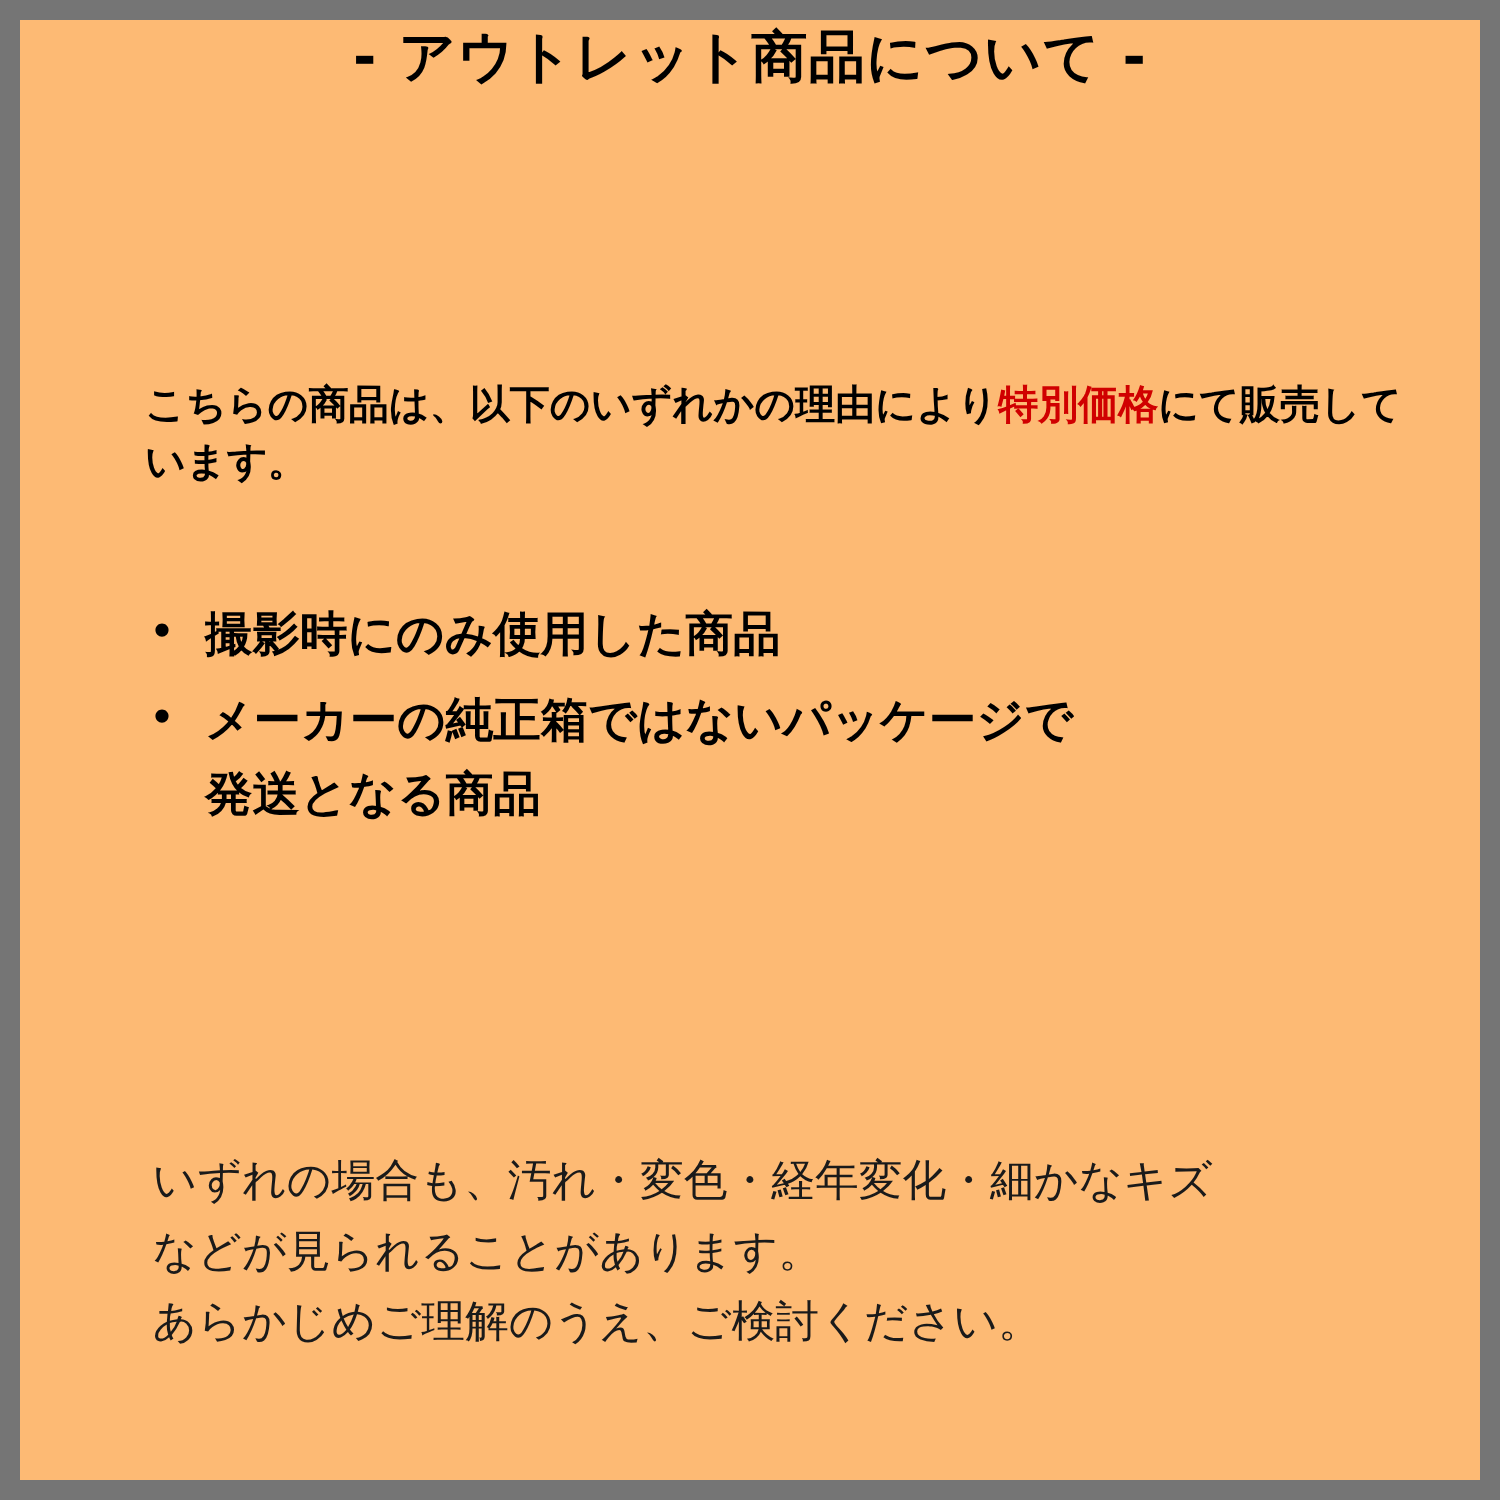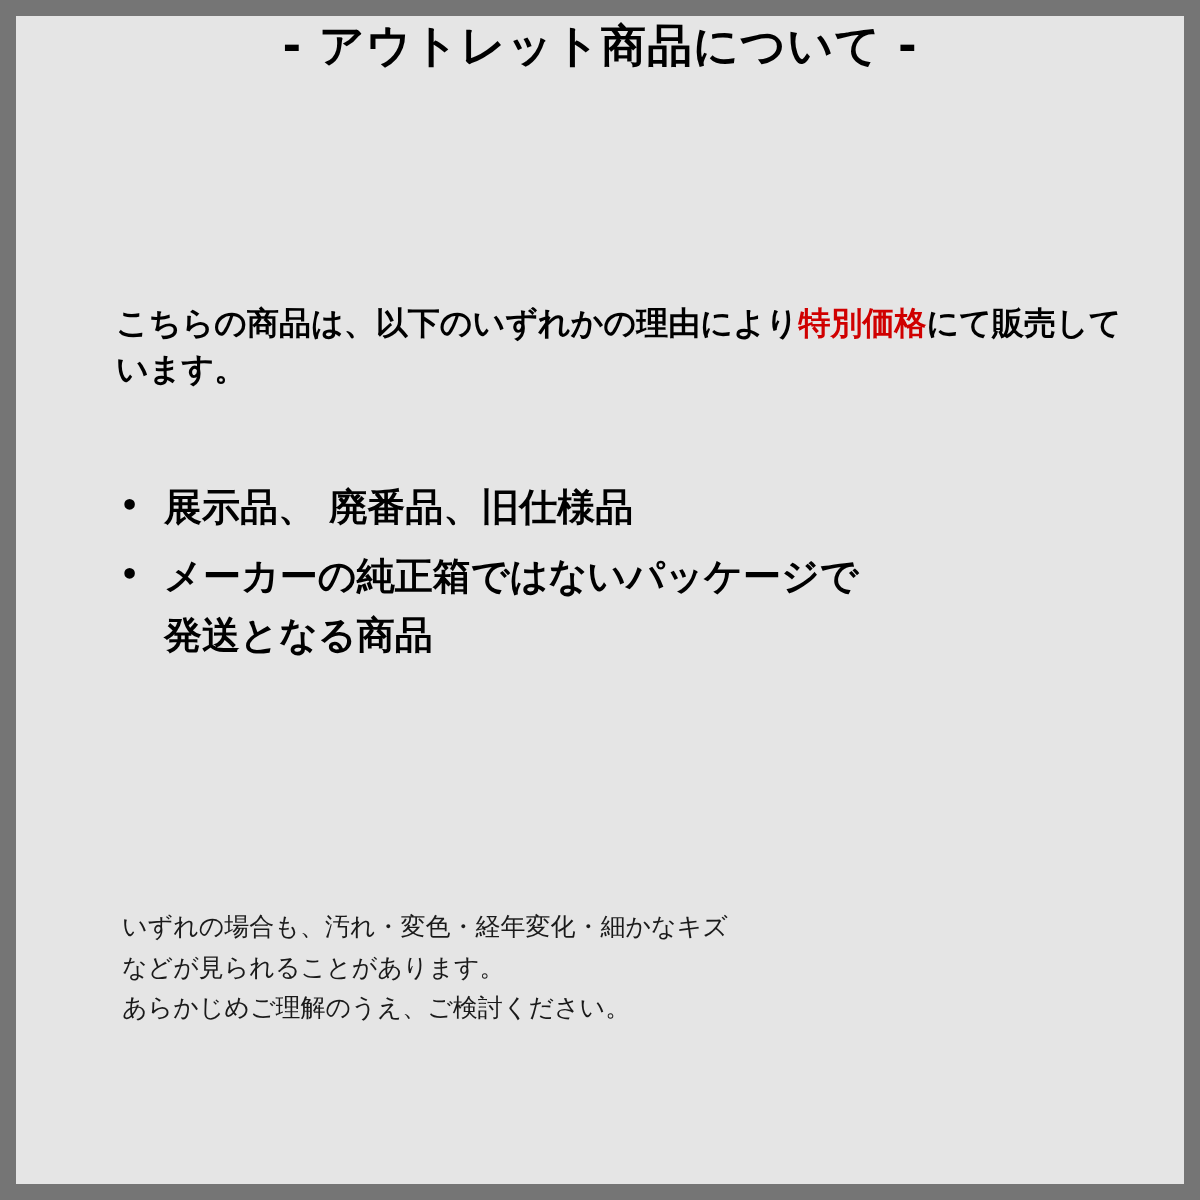--- a/index.html
+++ b/index.html
@@ -14,21 +14,21 @@
     overflow: hidden;
   }
   .frame {
     position: absolute;
     left: 0;
     top: 0;
     width: 1200px;
     height: 1200px;
     box-sizing: border-box;
     border: 16px solid #757575;
-    background: #e5e5e5;
+    background: #fdba74;
   }
   .content {
     position: absolute;
     left: 0;
     top: 0;
     right: 0;
     bottom: 0;
     padding: 0;
   }
   .title {
@@ -81,39 +81,39 @@
     left: 12px;
     top: 0;
     font-size: 30px;
     line-height: 1.85;
   }
   .note {
     position: absolute;
     top: 866px;
     left: 106px;
     width: 1020px;
-    font-size: 25px;
+    font-size: 35px;
     font-weight: normal;
     line-height: 1.62;
     color: #1a1a1a;
     white-space: pre-line;
   }
 </style>
 </head>
 <body>
 
 <div class="frame">
   <div class="content">
 
     <div class="title">- アウトレット商品について -</div>
 
     <p class="lead"><span>こちらの商品は、以下のいずれかの理由により</span><span class="hl">特別価格</span><span>にて販売しています。</span></p>
 
     <ul class="bullets">
-      <li>展示品、 廃番品、旧仕様品</li>
+      <li>撮影時にのみ使用した商品</li>
       <li>メーカーの純正箱ではないパッケージで
 発送となる商品</li>
     </ul>
 
     <p class="note">いずれの場合も、汚れ・変色・経年変化・細かなキズ
 などが見られることがあります。
 あらかじめご理解のうえ、ご検討ください。</p>
 
   </div>
 </div>

